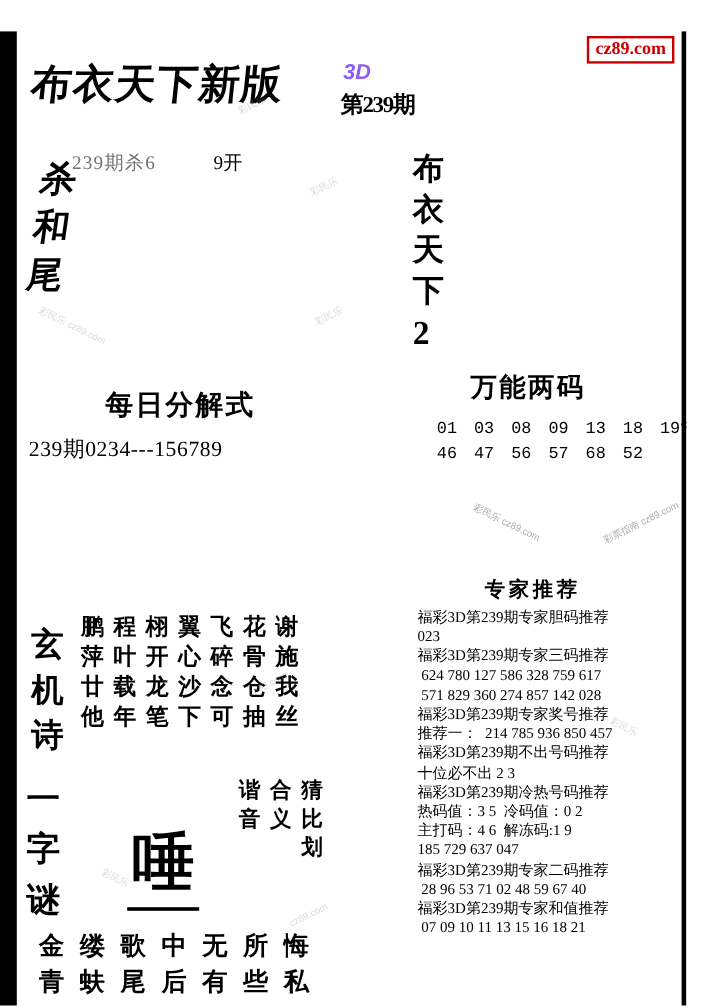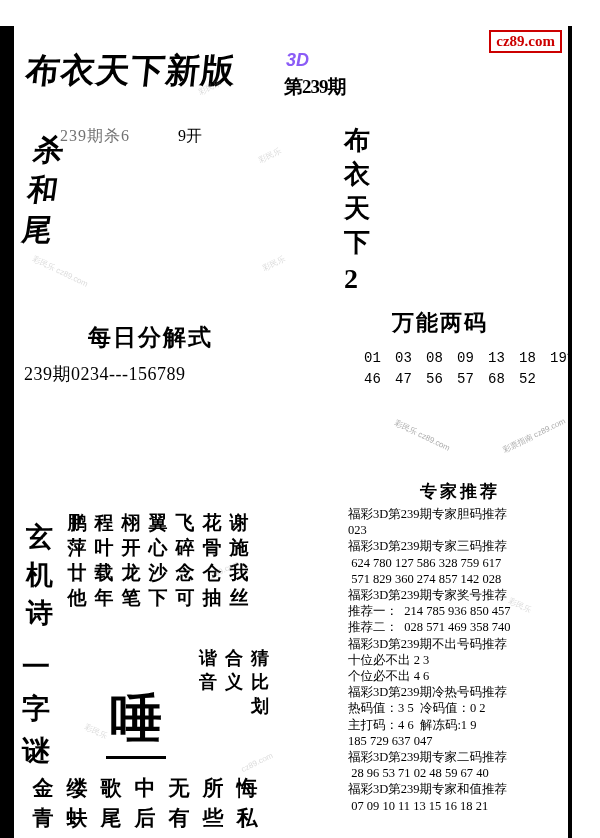--- a/index.html
+++ b/index.html
@@ -167,21 +167,21 @@
     justify-content: flex-start;
     gap: 13px;
     line-height: 21px;
     padding-left: 4px;
   }
   .uni-grid .r span { min-width: 18px; text-align: left; font-family: Liberation Mono, monospace; }
 
   
   .exp-title {
     position: absolute;
-    left: 420px; top: 454px;
+    left: 404px; top: 454px;
     font-family: "Liberation Serif", serif;
     font-size: 17px;
     font-weight: bold;
     letter-spacing: 3px;
     color: #000;
   }
   .exp-body {
     position: absolute;
     left: 348px; top: 480px;
     width: 245px;
@@ -357,25 +357,23 @@
   <div class="exp-body">
     <div class="hd">福彩3D第239期专家胆码推荐</div>
     <div class="ln">023</div>
 
     <div class="hd">福彩3D第239期专家三码推荐</div>
     <div class="ln"> 624 780 127 586 328 759 617</div>
     <div class="ln"> 571 829 360 274 857 142 028</div>
 
     <div class="hd">福彩3D第239期专家奖号推荐</div>
     <div class="ln">推荐一：  214 785 936 850 457</div>
-    <div class="ln">推荐二：  028 571 469 358 740</div>
 
     <div class="hd">福彩3D第239期不出号码推荐</div>
     <div class="ln">十位必不出 2 3</div>
-    <div class="ln">个位必不出 4 6</div>
 
     <div class="hd">福彩3D第239期冷热号码推荐</div>
     <div class="ln">热码值：3 5  冷码值：0 2</div>
     <div class="ln">主打码：4 6  解冻码:1 9</div>
     <div class="ln">185 729 637 047</div>
 
     <div class="hd">福彩3D第239期专家二码推荐</div>
     <div class="ln"> 28 96 53 71 02 48 59 67 40</div>
 
     <div class="hd">福彩3D第239期专家和值推荐</div>

